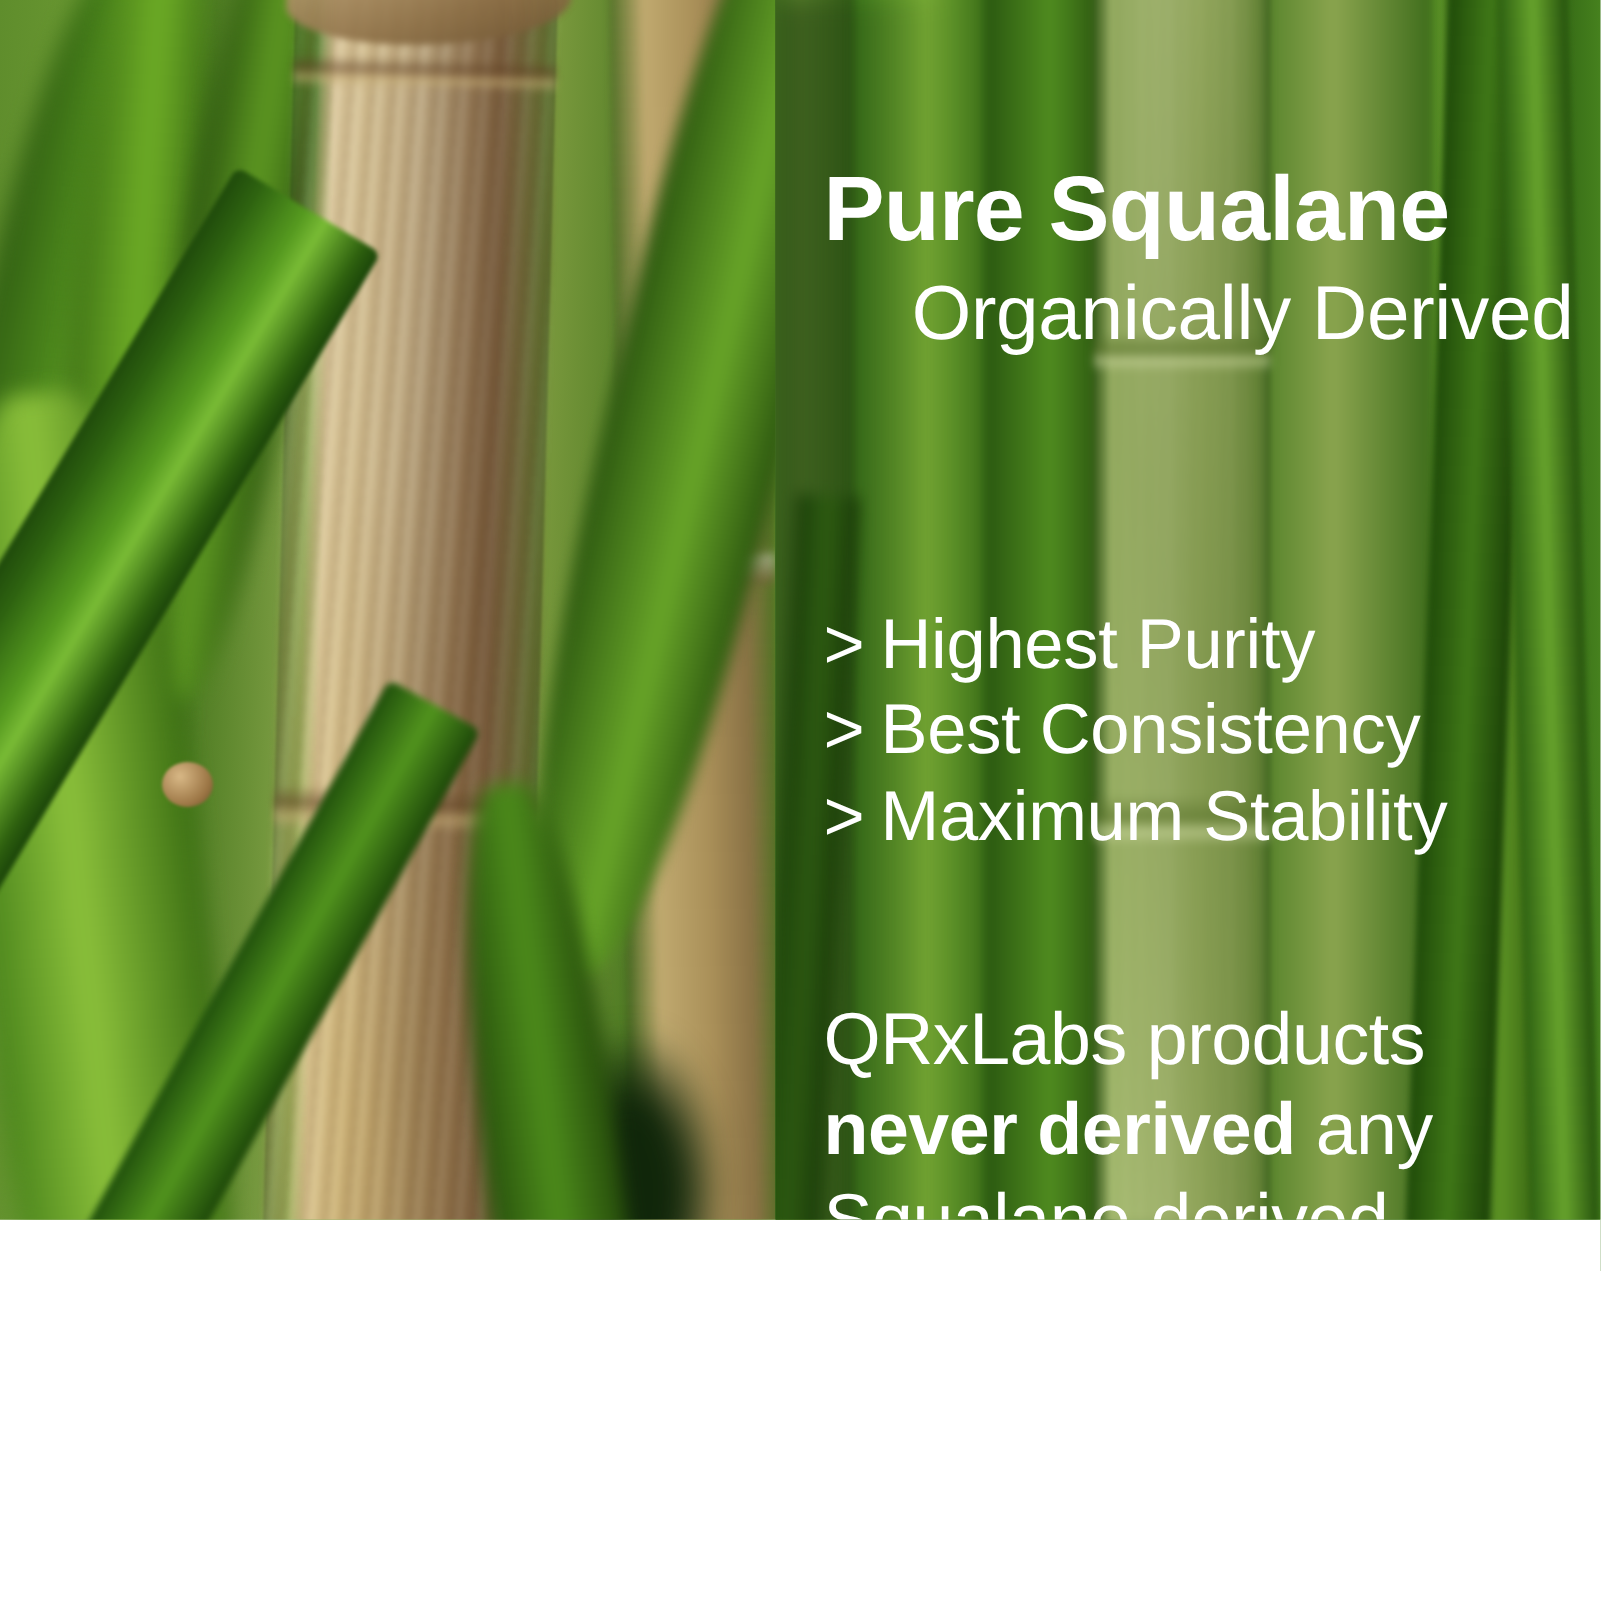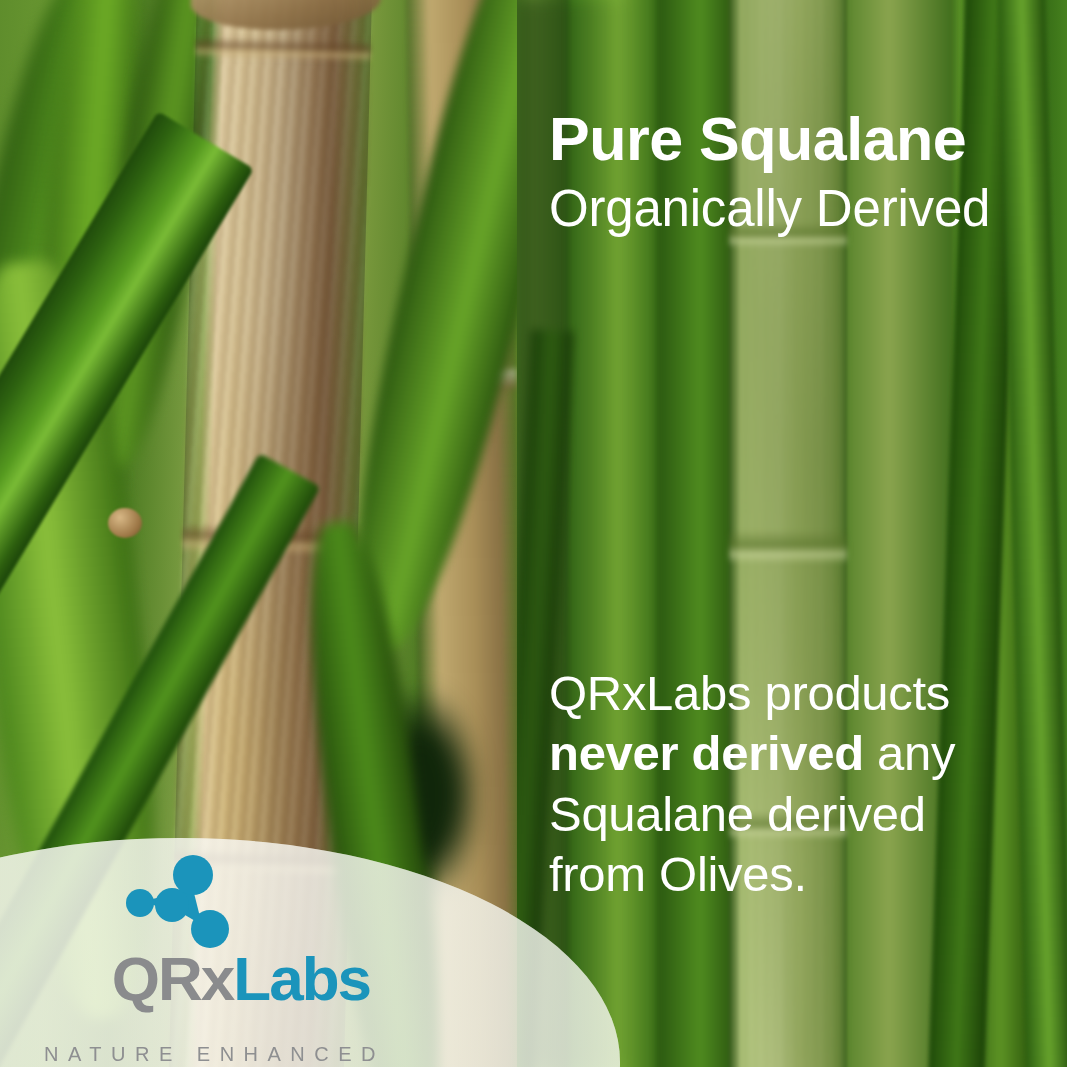--- a/index.html
+++ b/index.html
@@ -1,18 +1,18 @@
 <!DOCTYPE html>
 <html><head>
 <meta charset="utf-8">
 <style>
   html,body{margin:0;padding:0;background:#fff;}
   body{width:1067px;height:1067px;overflow:hidden;font-family:"DejaVu Sans",sans-serif;}
 
-  #poster{position:relative;width:1067px;height:1067px;overflow:hidden;}
+  #poster{position:relative;width:1067px;height:813px;overflow:hidden;}
 
   
   .photo-left{
     position:absolute;left:0;top:0;width:517px;height:1067px;overflow:hidden;
     background:#5e8f2a;
   }
   .pl-base{position:absolute;inset:0;
     background:
       linear-gradient(92deg,#5f8d2c 0%,#6d9b33 14%,#4e7c22 26%,#86a44a 40%,#9aa559 52%,#7d9b3f 66%,#4f7b23 80%,#6f9632 92%,#53831f 100%);
   }
@@ -129,21 +129,21 @@
     position:absolute;top:108px;left:0;
     font-family:"Liberation Sans",sans-serif;
     font-weight:700;font-size:61px;line-height:1.04;letter-spacing:-.5px;
     white-space:nowrap;
   }
   .subtitle{
     position:absolute;top:180px;left:0;width:500px;
     font-family:"Liberation Sans",sans-serif;
     font-weight:300;font-size:51px;line-height:1.14;letter-spacing:-.2px;
   }
-  .subtitle div{white-space:nowrap;}
+  .subtitle div{white-space:nowrap;text-align:right;}
   .bullets{
     position:absolute;top:400px;left:0;width:500px;
     font-family:"Liberation Sans",sans-serif;
     font-weight:300;font-size:47px;line-height:1.22;letter-spacing:-.2px;
   }
   .bullets .row{white-space:nowrap;display:block;}
   .bullets .chev{display:inline-block;width:38px;}
   .blurb{
     position:absolute;top:663px;left:0;width:470px;
     font-family:"Liberation Sans",sans-serif;
@@ -232,20 +232,31 @@
   </div>
 
   <div class="copy">
 
     <div class="title">Pure Squalane</div>
 
     <div class="subtitle">
       <div>Organically Derived</div>
     </div>
 
+    <div class="bullets">
+      <span class="row">
+        <span class="chev">&gt;</span><span>Highest Purity</span>
+      </span>
+      <span class="row">
+        <span class="chev">&gt;</span><span>Best Consistency</span>
+      </span>
+      <span class="row">
+        <span class="chev">&gt;</span><span>Maximum Stability</span>
+      </span>
+    </div>
 
     <div class="blurb"><span>QRxLabs products </span><b>never derived</b><span> any Squalane derived from Olives.</span></div>
 
   </div>
 
   <div class="frost">
     <div class="frost-haze"></div>
   </div>
 
   <div class="logo">

